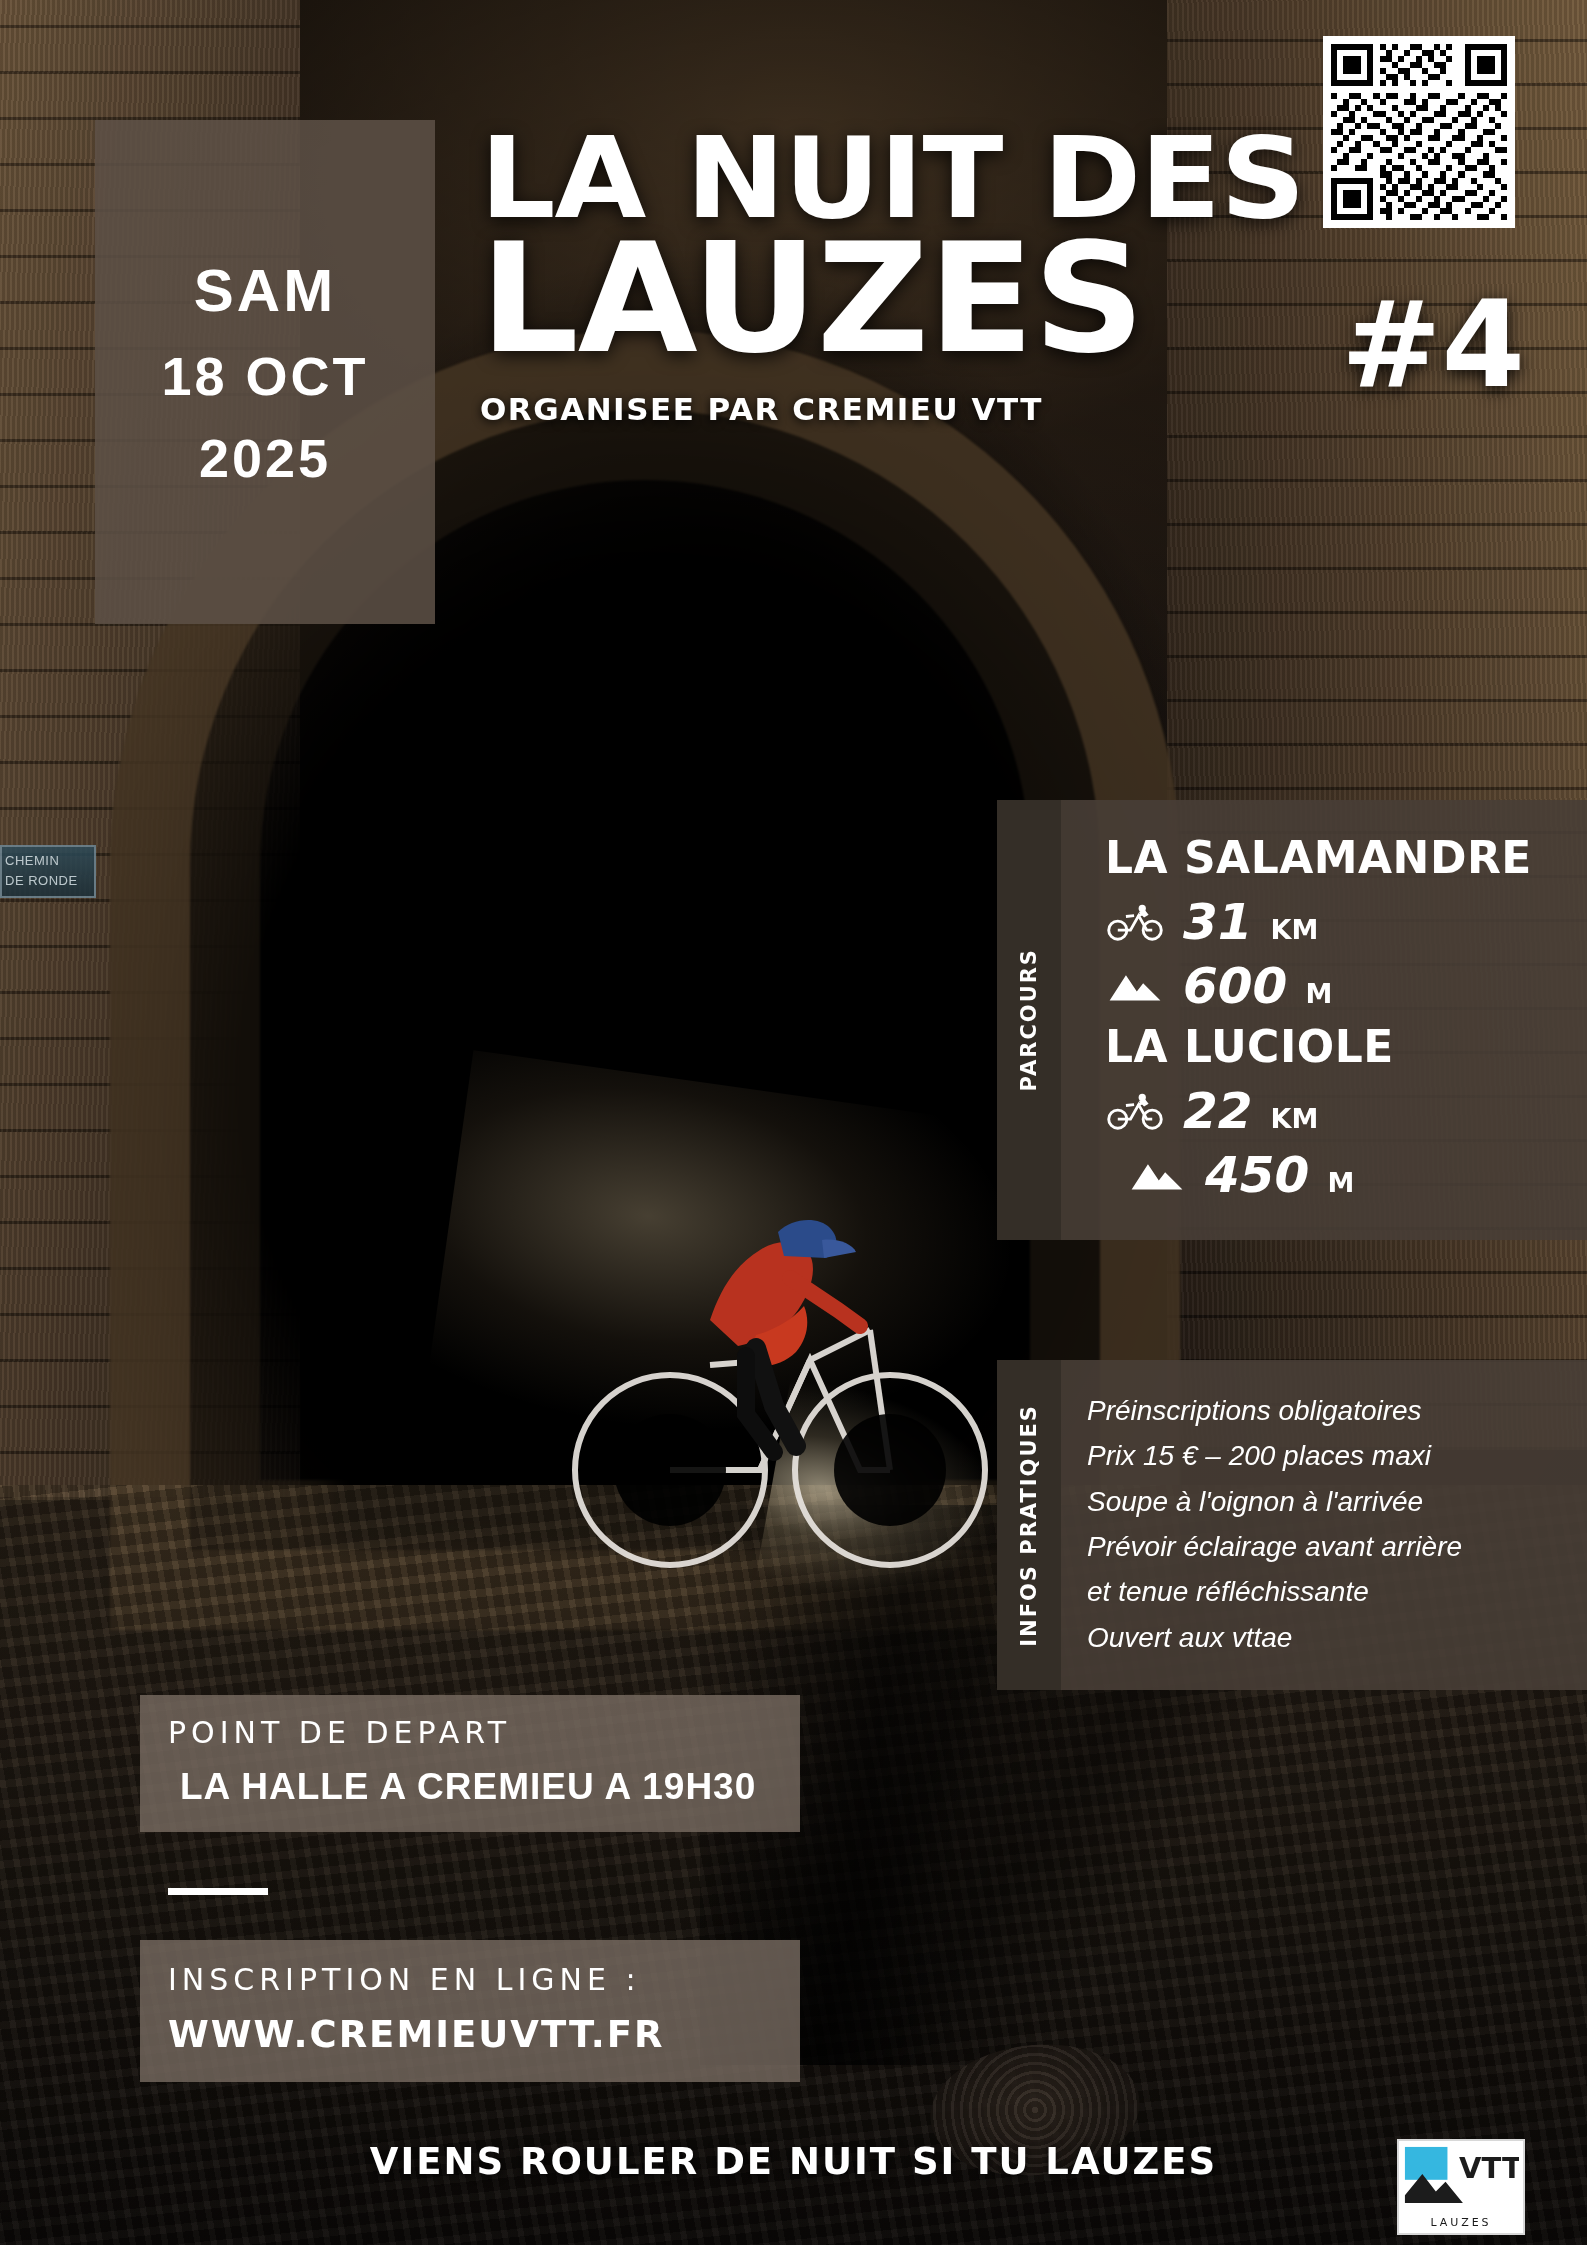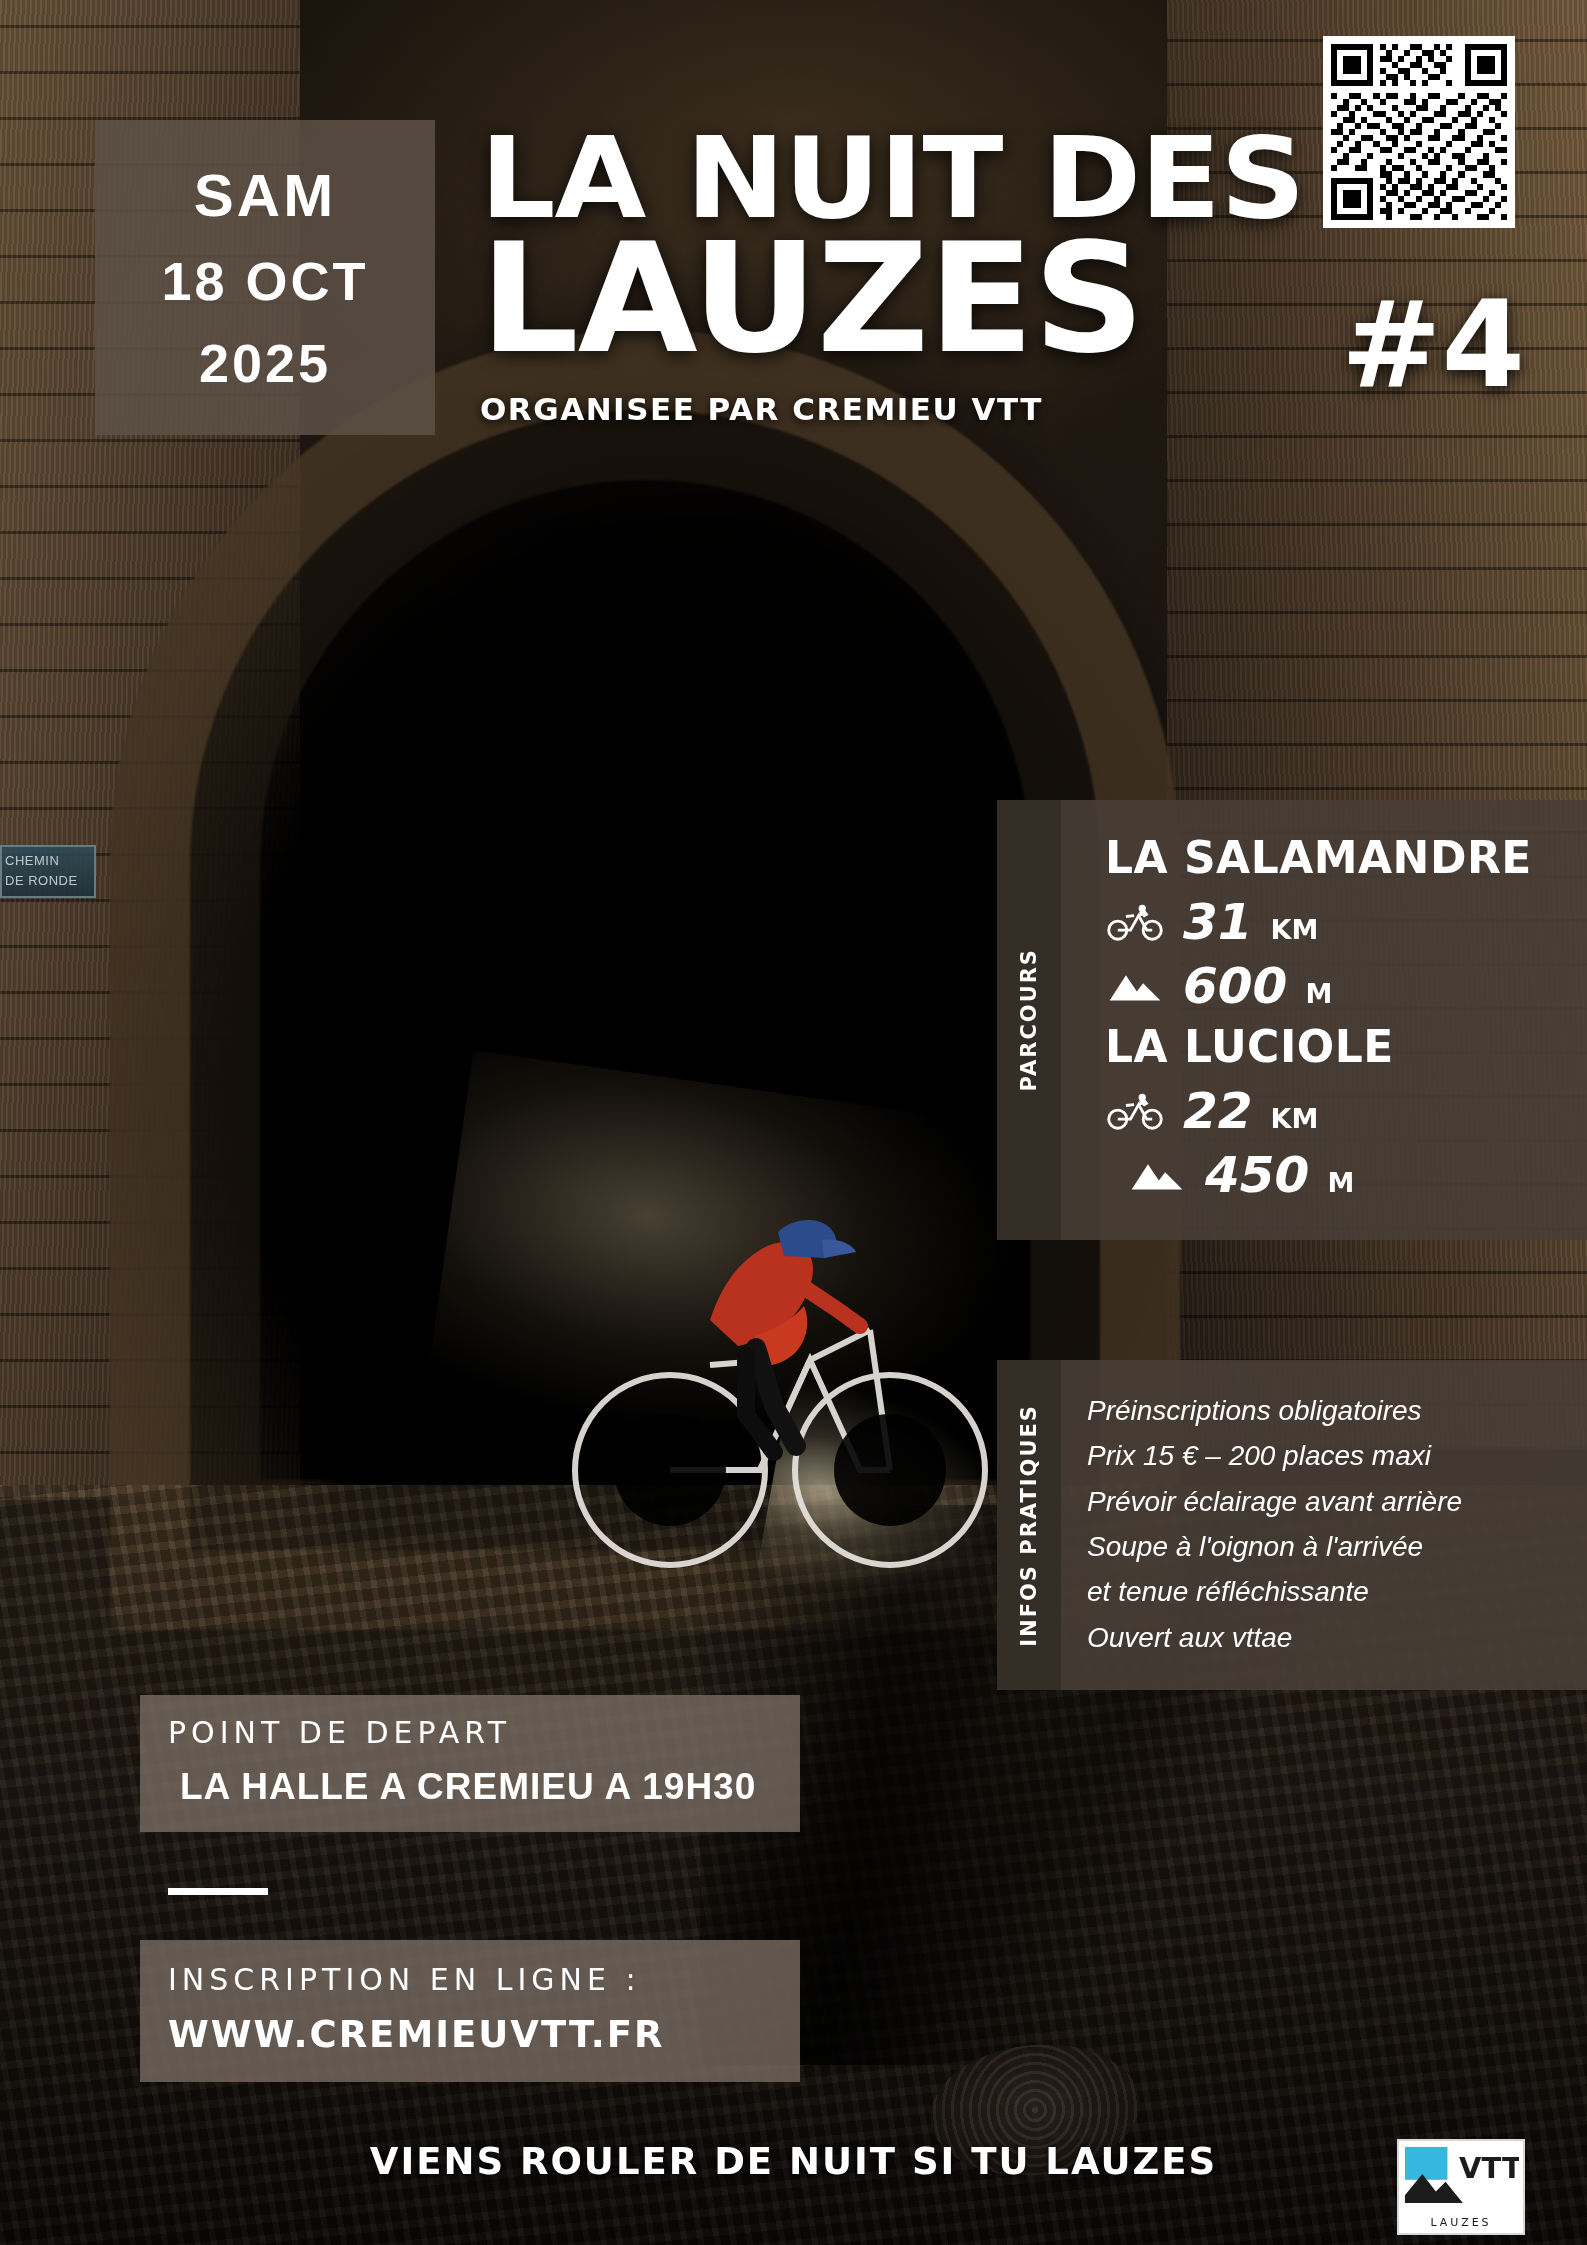--- a/index.html
+++ b/index.html
@@ -140,21 +140,21 @@
       repeating-radial-gradient(circle at 50% 50%, rgba(255,255,255,0.05) 0 3px, rgba(0,0,0,0.25) 3px 9px),
       radial-gradient(ellipse at 50% 45%, #3b3027, #14100d);
     transform: rotate(-6deg);
     opacity: .8;
   }
 
   
   .date-box {
     position: absolute;
     left: 95px; top: 120px;
-    width: 340px; height: 315px;
+    width: 340px; height: 504px;
     background: rgba(92,80,70,0.88);
     color: #fff;
     display: flex;
     flex-direction: column;
     align-items: center;
     justify-content: center;
     gap: 20px;
   }
   .date-box div {
     font-weight: bold;
@@ -707,22 +707,22 @@
     </div>
   </div>
 
   <div class="panel-infos">
     <div class="side-label">
       <span>INFOS PRATIQUES</span>
     </div>
     <div class="panel-body">
       <div class="info-line">Préinscriptions obligatoires</div>
       <div class="info-line">Prix 15 € – 200 places maxi</div>
+      <div class="info-line">Soupe à l'oignon à l'arrivée</div>
       <div class="info-line">Prévoir éclairage avant arrière</div>
-      <div class="info-line">Soupe à l'oignon à l'arrivée</div>
       <div class="info-line">et tenue réfléchissante</div>
       <div class="info-line">Ouvert aux vttae</div>
     </div>
   </div>
 
   <div class="depart-box">
     <div class="depart-label">POINT DE DEPART</div>
     <div class="depart-value">LA HALLE A CREMIEU A 19H30</div>
   </div>
   <div class="rule"></div>

